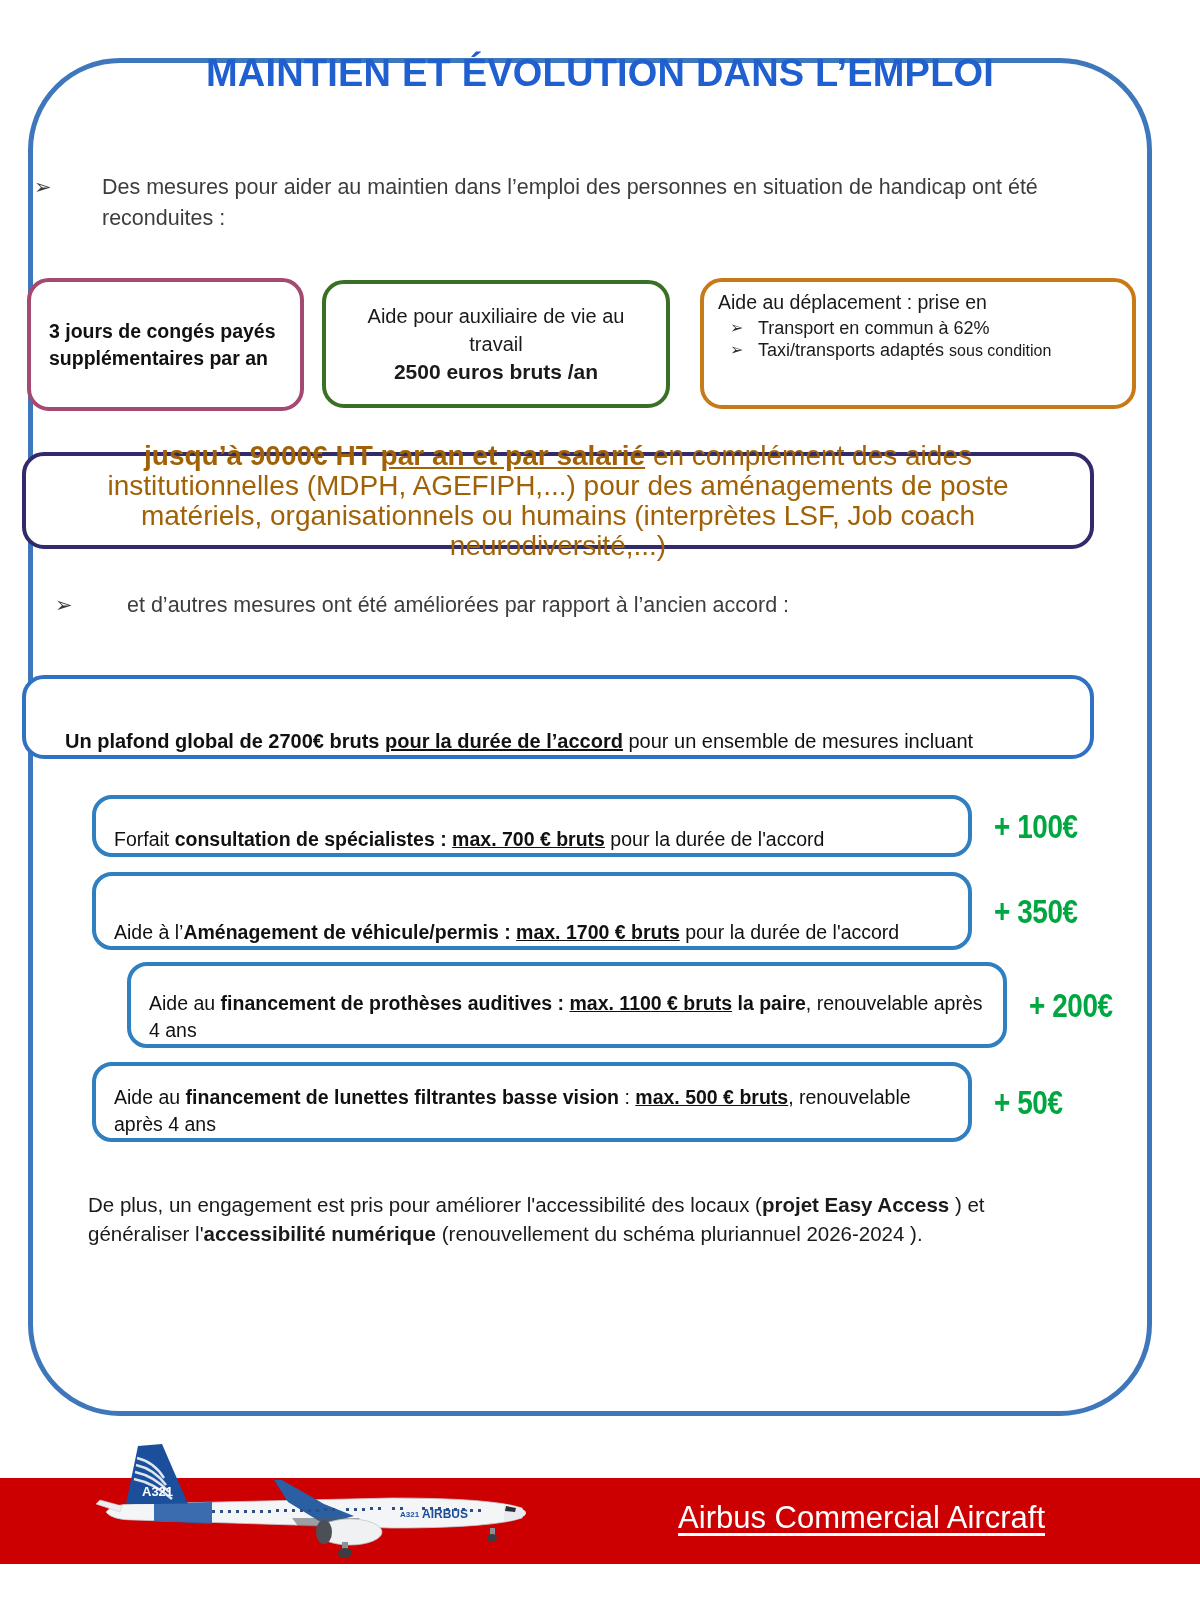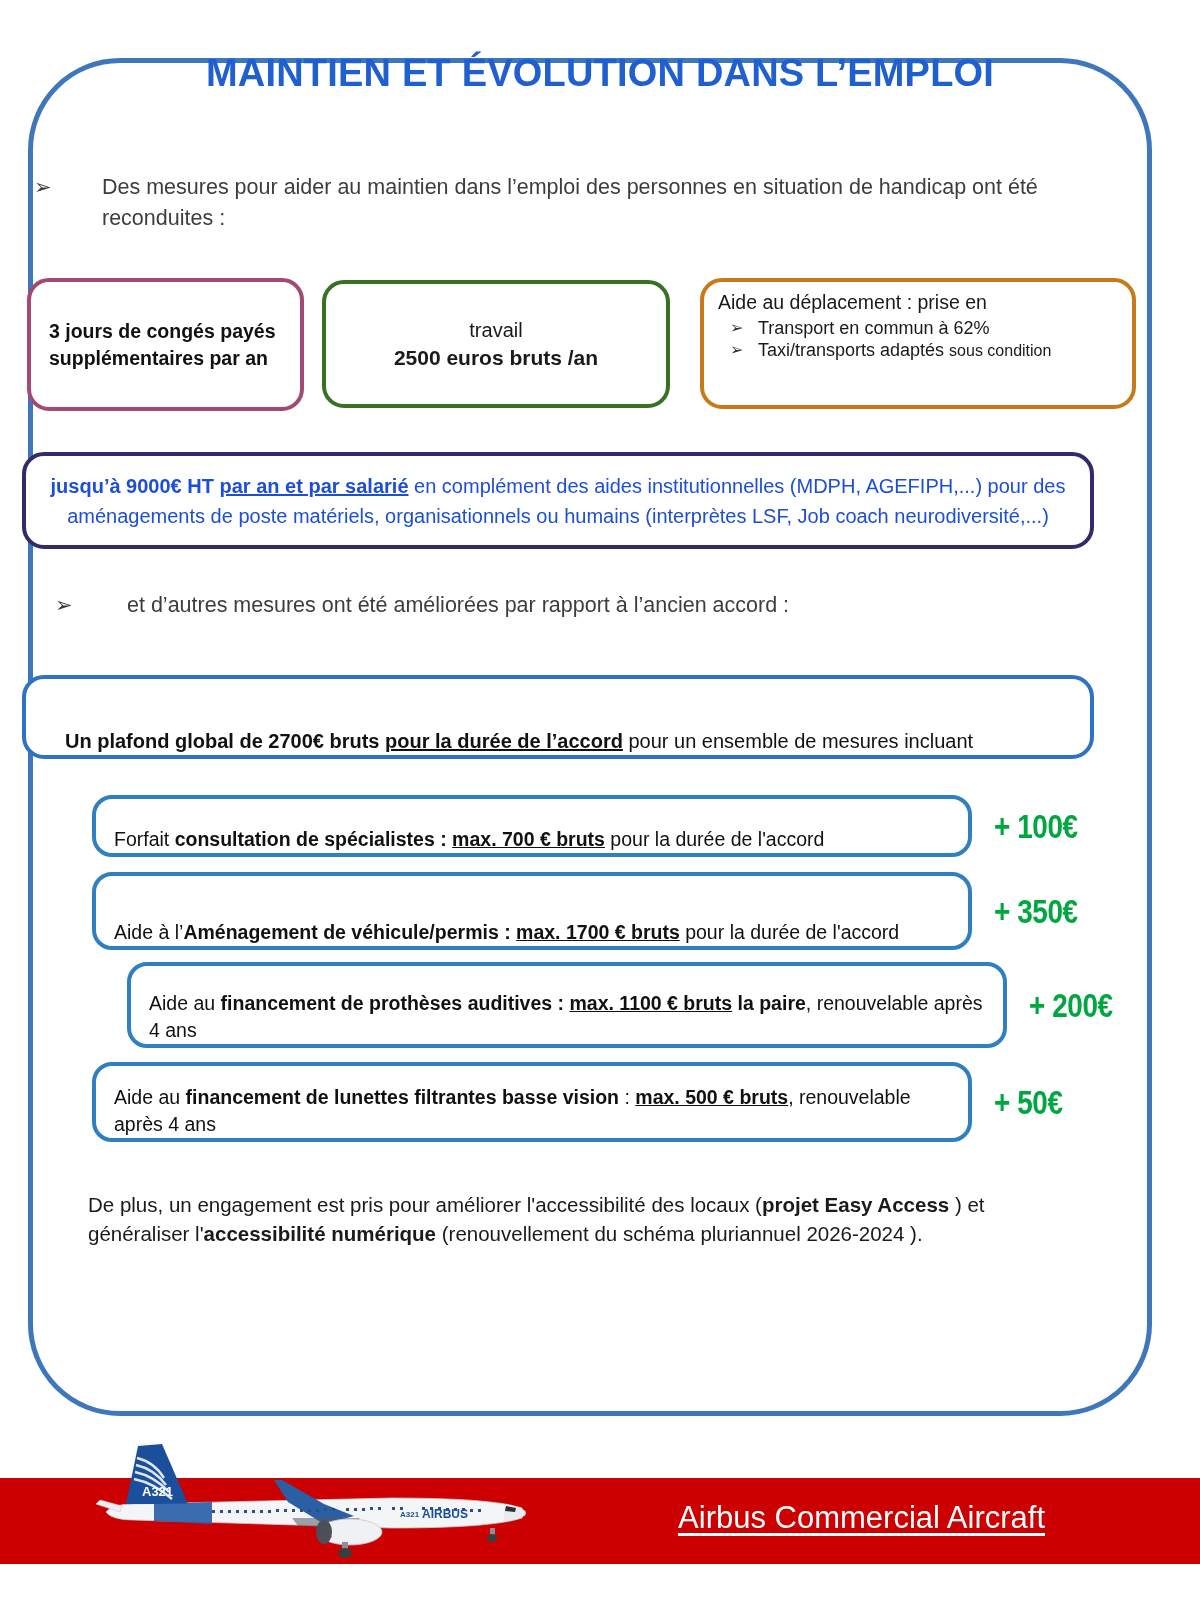--- a/index.html
+++ b/index.html
@@ -142,24 +142,24 @@
     box-sizing: border-box;
     border: 4px solid #312a6b;
     border-radius: 22px;
     background: #ffffff;
     display: flex;
     align-items: center;
     justify-content: center;
     padding: 0 20px;
   }
   #box-9000 .wide-text {
-    font-size: 20px;
+    font-size: 28px;
     line-height: 30px;
     text-align: center;
-    color: #1d4ed8;
+    color: #a16207;
   }
 
   
   #box-plafond {
     position: absolute;
     left: 22px; top: 675px; width: 1072px; height: 84px;
     box-sizing: border-box;
     border: 4px solid #2f72c4;
     border-radius: 22px;
     background: #ffffff;
@@ -278,20 +278,21 @@
   <span class="bullet-mark">➢</span>
   <span class="bullet-text">Des mesures pour aider au maintien dans l’emploi des personnes en situation de handicap ont été reconduites :</span>
 </div>
 
 <div class="callout" id="box-conges">
   <div class="callout-line">3 jours de congés payés</div>
   <div class="callout-line">supplémentaires par an</div>
 </div>
 
 <div class="callout" id="box-auxiliaire">
+  <div class="callout-line">Aide pour auxiliaire de vie au</div>
   <div class="callout-line">travail</div>
   <div class="callout-line strong">2500 euros bruts /an</div>
 </div>
 
 <div class="callout" id="box-deplacement">
   <div class="callout-head">Aide au déplacement : prise en</div>
   <div class="sub-bullets">
     <div class="sub-bullet">
       <span class="sb-mark">➢</span>
       <span class="sb-text">Transport en commun à 62%</span>

